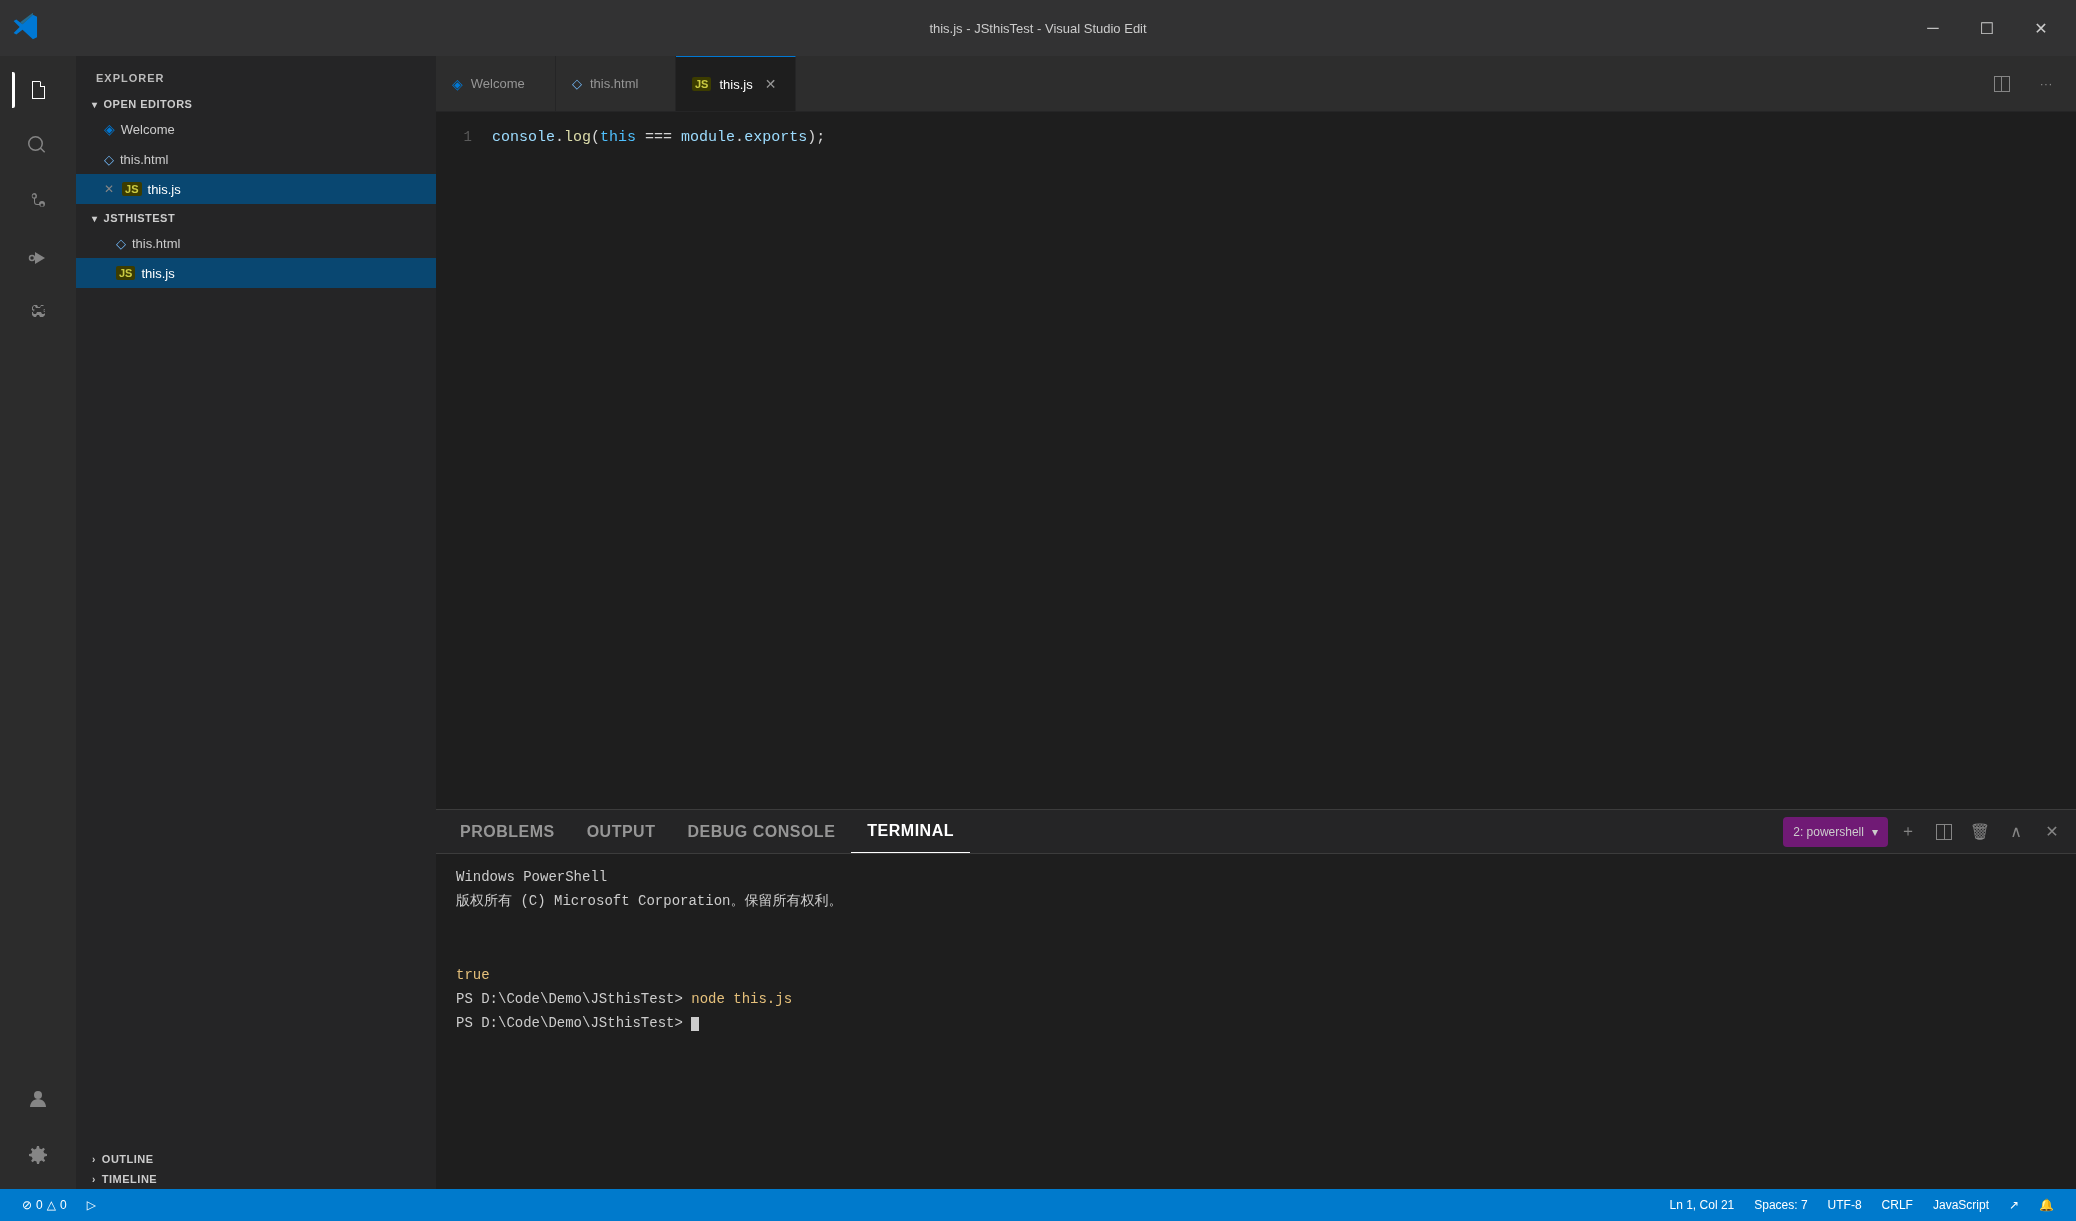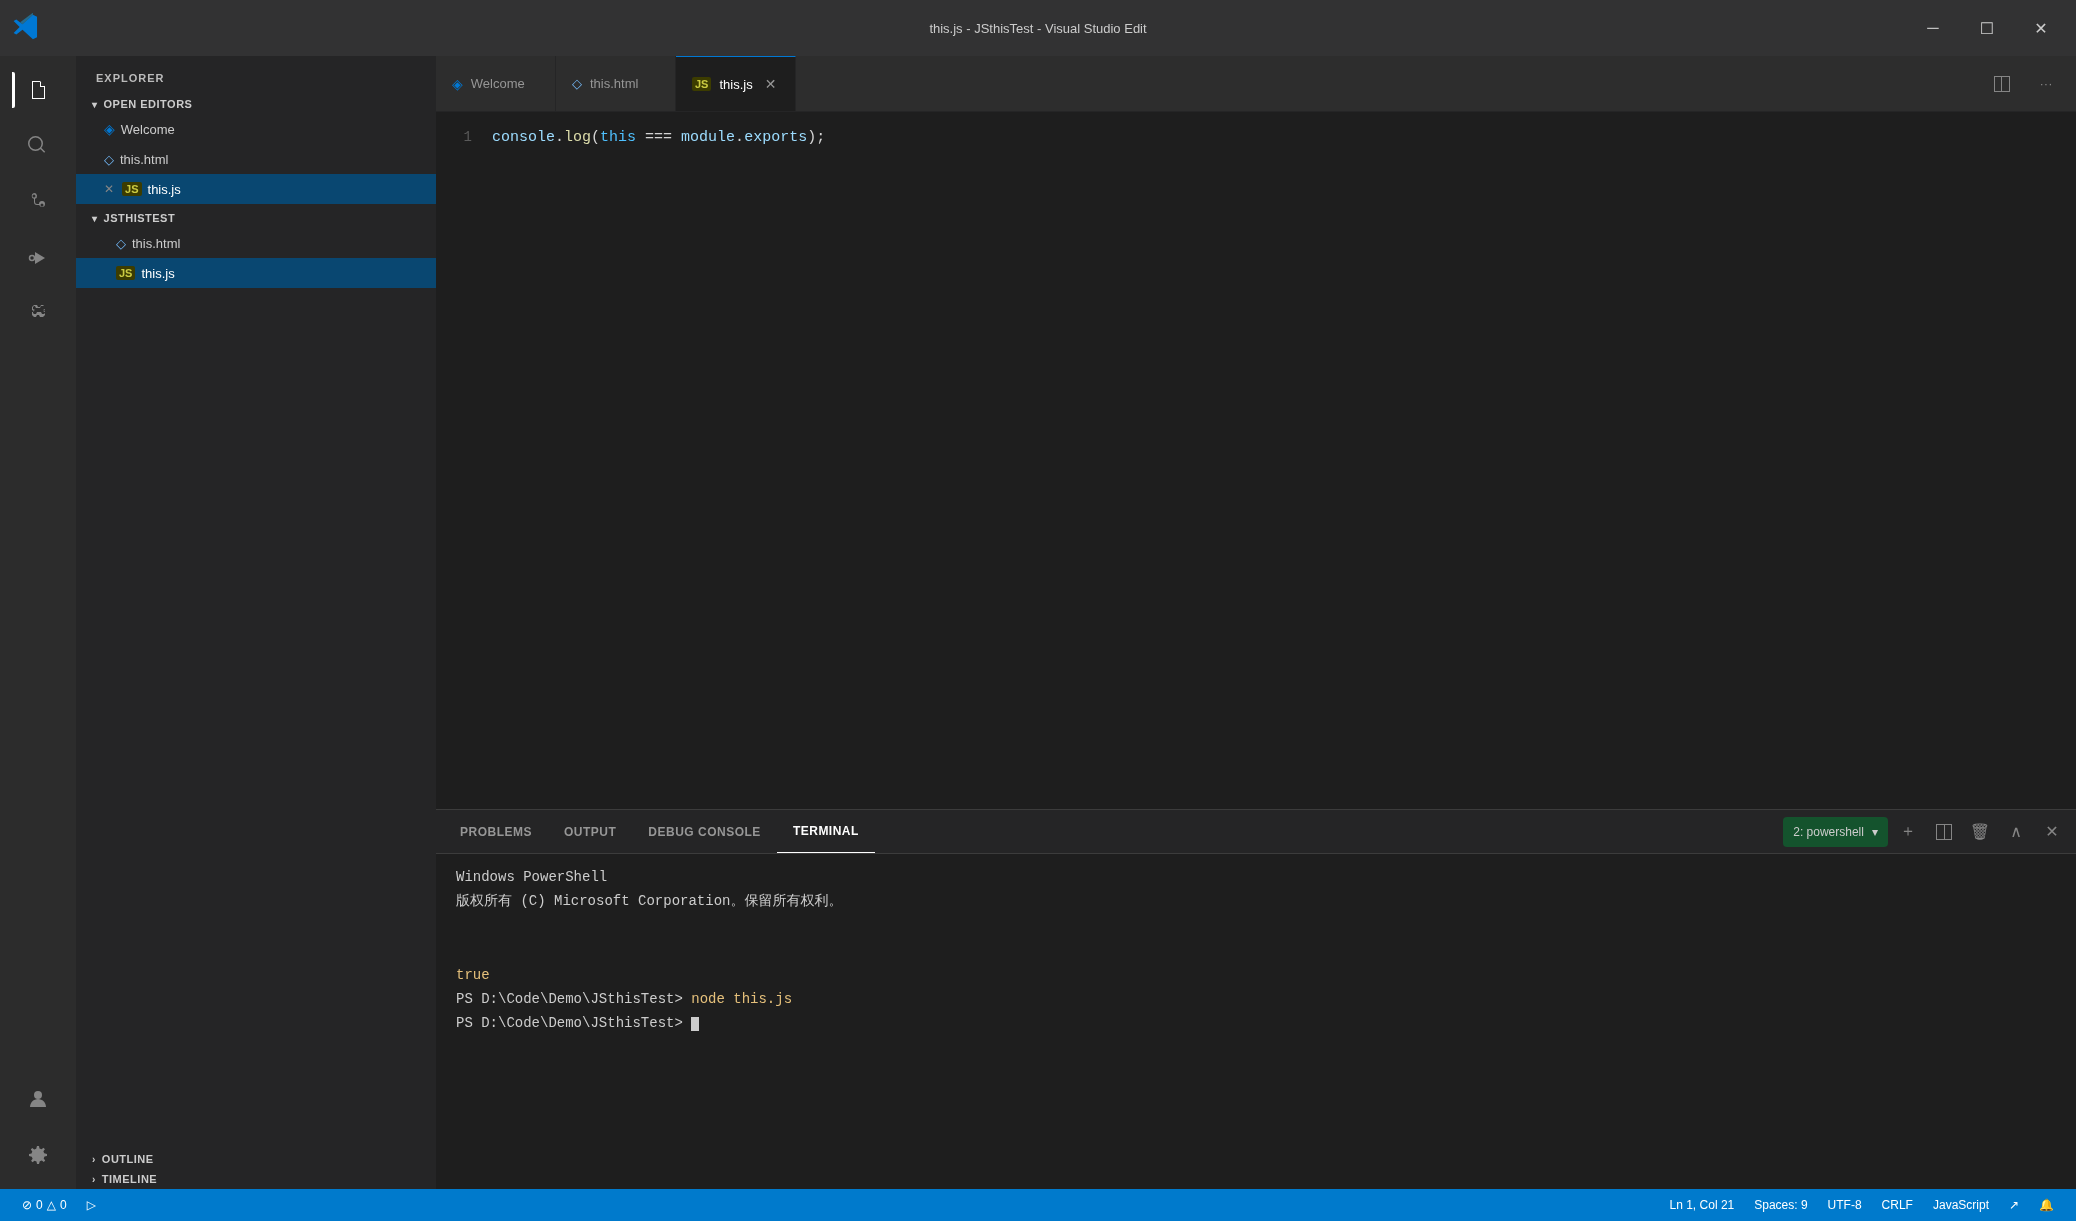--- a/index.html
+++ b/index.html
@@ -277,21 +277,21 @@
       height: 44px;
       padding: 0 8px;
       border-bottom: 1px solid #3c3c3c;
     }
     .panel-tab {
       padding: 0 16px;
       height: 100%;
       display: flex;
       align-items: center;
       cursor: pointer;
-      font-size: 12px;
+      font-size: 16px;
       color: #969696;
       letter-spacing: 0.5px;
       text-transform: uppercase;
       font-weight: 600;
     }
     .panel-tab.active {
       color: #ffffff;
       border-bottom: 1px solid #ffffff;
     }
     .panel-actions {
@@ -307,21 +307,21 @@
       align-items: center;
       justify-content: center;
       cursor: pointer;
       color: #858585;
       border-radius: 4px;
       font-size: 16px;
     }
     .terminal-selector {
       display: flex;
       align-items: center;
-      background: #14532d;
+      background: #701a75;
       border-radius: 4px;
       padding: 4px 10px;
       cursor: pointer;
       gap: 8px;
       color: #cccccc;
       font-size: 12px;
       height: 30px;
     }
     .terminal-content {
       flex: 1;
@@ -562,21 +562,21 @@
     <span>0</span>
   </div>
   <div class="status-item">
     <span>▷</span>
   </div>
   <div class="status-spacer"></div>
   <div class="status-item">
     <span>Ln 1, Col 21</span>
   </div>
   <div class="status-item">
-    <span>Spaces: 9</span>
+    <span>Spaces: 7</span>
   </div>
   <div class="status-item">
     <span>UTF-8</span>
   </div>
   <div class="status-item">
     <span>CRLF</span>
   </div>
   <div class="status-item">
     <span>JavaScript</span>
   </div>

